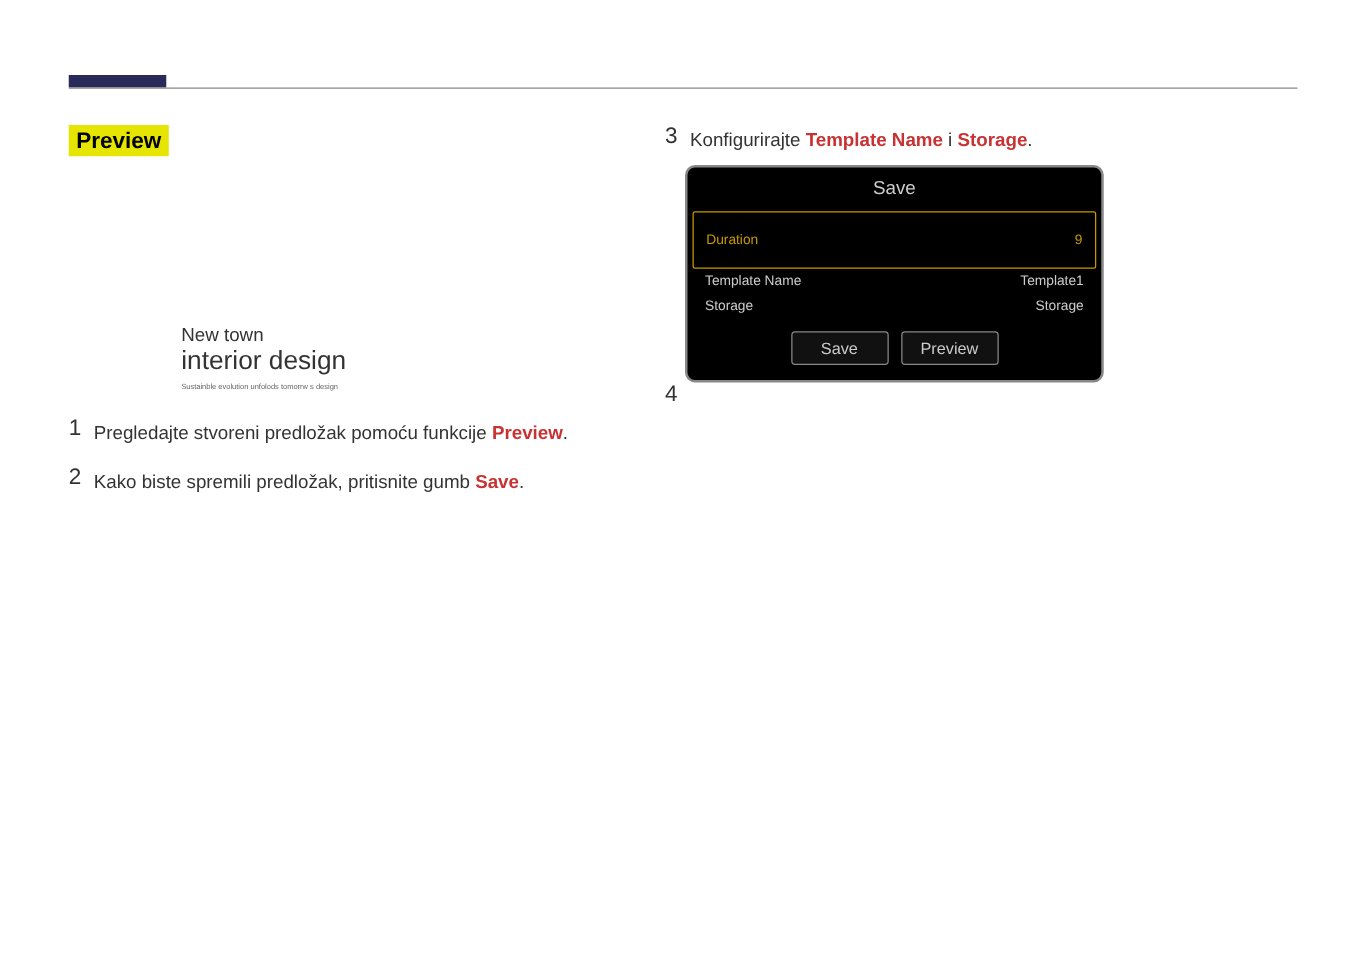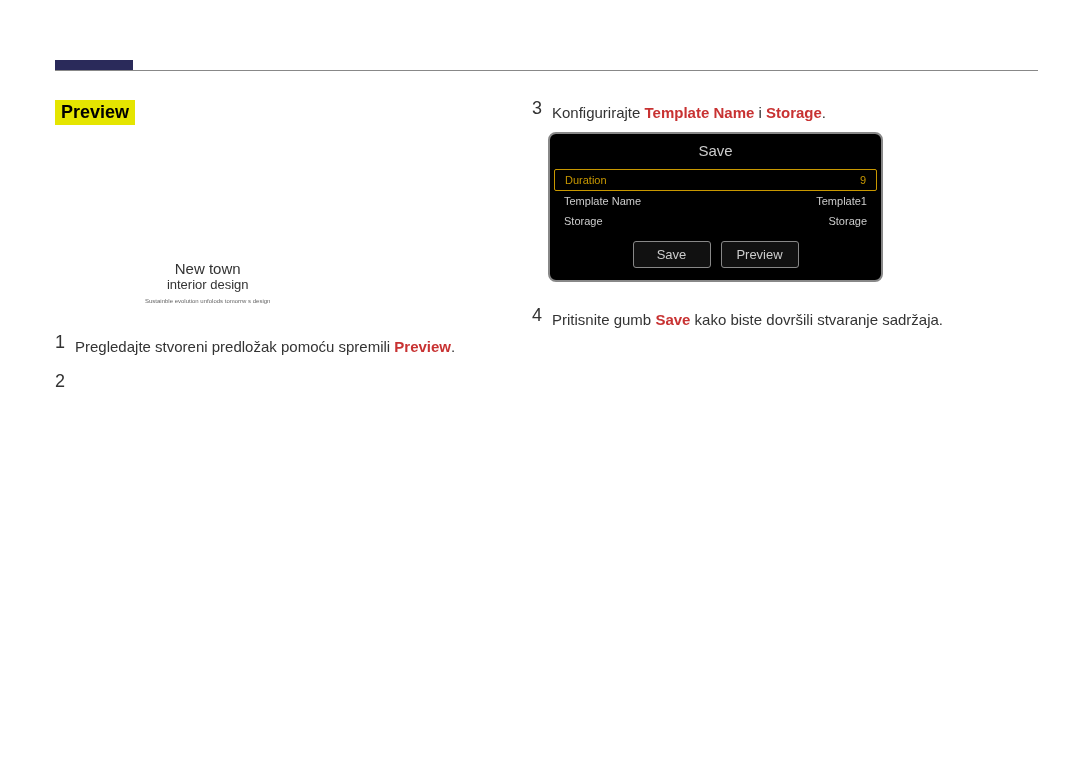--- a/index.html
+++ b/index.html
@@ -44,28 +44,28 @@
       background: #e5e500;
       color: #000;
       font-size: 18px;
       font-weight: bold;
       padding: 2px 6px;
     }
     .preview-content {
       position: absolute;
       top: 260px;
       left: 145px;
-      text-align: center;
+      text-align: left;
     }
     .preview-title1 {
       font-size: 15px;
       color: #333;
     }
     .preview-title2 {
-      font-size: 13px;
+      font-size: 21px;
       color: #333;
     }
     .preview-subtext {
       font-size: 6px;
       color: #666;
       margin-top: 6px;
     }
     .left-col {
       position: absolute;
       left: 55px;
@@ -126,21 +126,21 @@
       display: flex;
       justify-content: space-between;
       padding: 4px 14px;
       font-size: 11px;
       color: #ccc;
     }
     .dialog-row.selected {
       border: 1px solid #c89800;
       border-radius: 2px;
       margin: 0 4px;
-      padding: 4px 10px;
+      padding: 16px 10px;
     }
     .dialog-row.selected .row-label,
     .dialog-row.selected .row-value {
       color: #c89800;
     }
     .dialog-buttons {
       display: flex;
       justify-content: center;
       gap: 10px;
       padding: 10px 0 12px 0;
@@ -169,25 +169,28 @@
 <div class="preview-content">
   <div class="preview-title1">New town</div>
   <div class="preview-title2">interior design</div>
   <div class="preview-subtext">Sustainble evolution unfolods tomorrw s design</div>
 </div>
 
 <div class="left-col steps-left" style="top:332px;">
   <div class="step">
     <div class="step-num">1</div>
     <div class="step-text">
-      <span>Pregledajte stvoreni predložak pomoću spremili </span><span class="highlight">Preview</span><span>.</span>
+      <span>Pregledajte stvoreni predložak pomoću funkcije </span><span class="highlight">Preview</span><span>.</span>
     </div>
   </div>
   <div class="step">
     <div class="step-num">2</div>
+    <div class="step-text">
+      <span>Kako biste spremili predložak, pritisnite gumb </span><span class="highlight">Save</span><span>.</span>
+    </div>
   </div>
 </div>
 
 <div class="right-col step3-row" style="top:98px;">
   <div class="step">
     <div class="step-num">3</div>
     <div class="step-text">
       <span>Konfigurirajte </span><span class="highlight">Template Name</span><span> i </span><span class="highlight">Storage</span><span>.</span>
     </div>
   </div>
@@ -209,17 +212,14 @@
   </div>
   <div class="dialog-buttons">
     <div class="dialog-btn">Save</div>
     <div class="dialog-btn">Preview</div>
   </div>
 </div>
 
 <div class="right-col step4-row" style="top:305px;">
   <div class="step">
     <div class="step-num">4</div>
-    <div class="step-text">
-      <span>Pritisnite gumb </span><span class="highlight">Save</span><span> kako biste dovršili stvaranje sadržaja.</span>
-    </div>
   </div>
 </div>
 
 </body></html>

